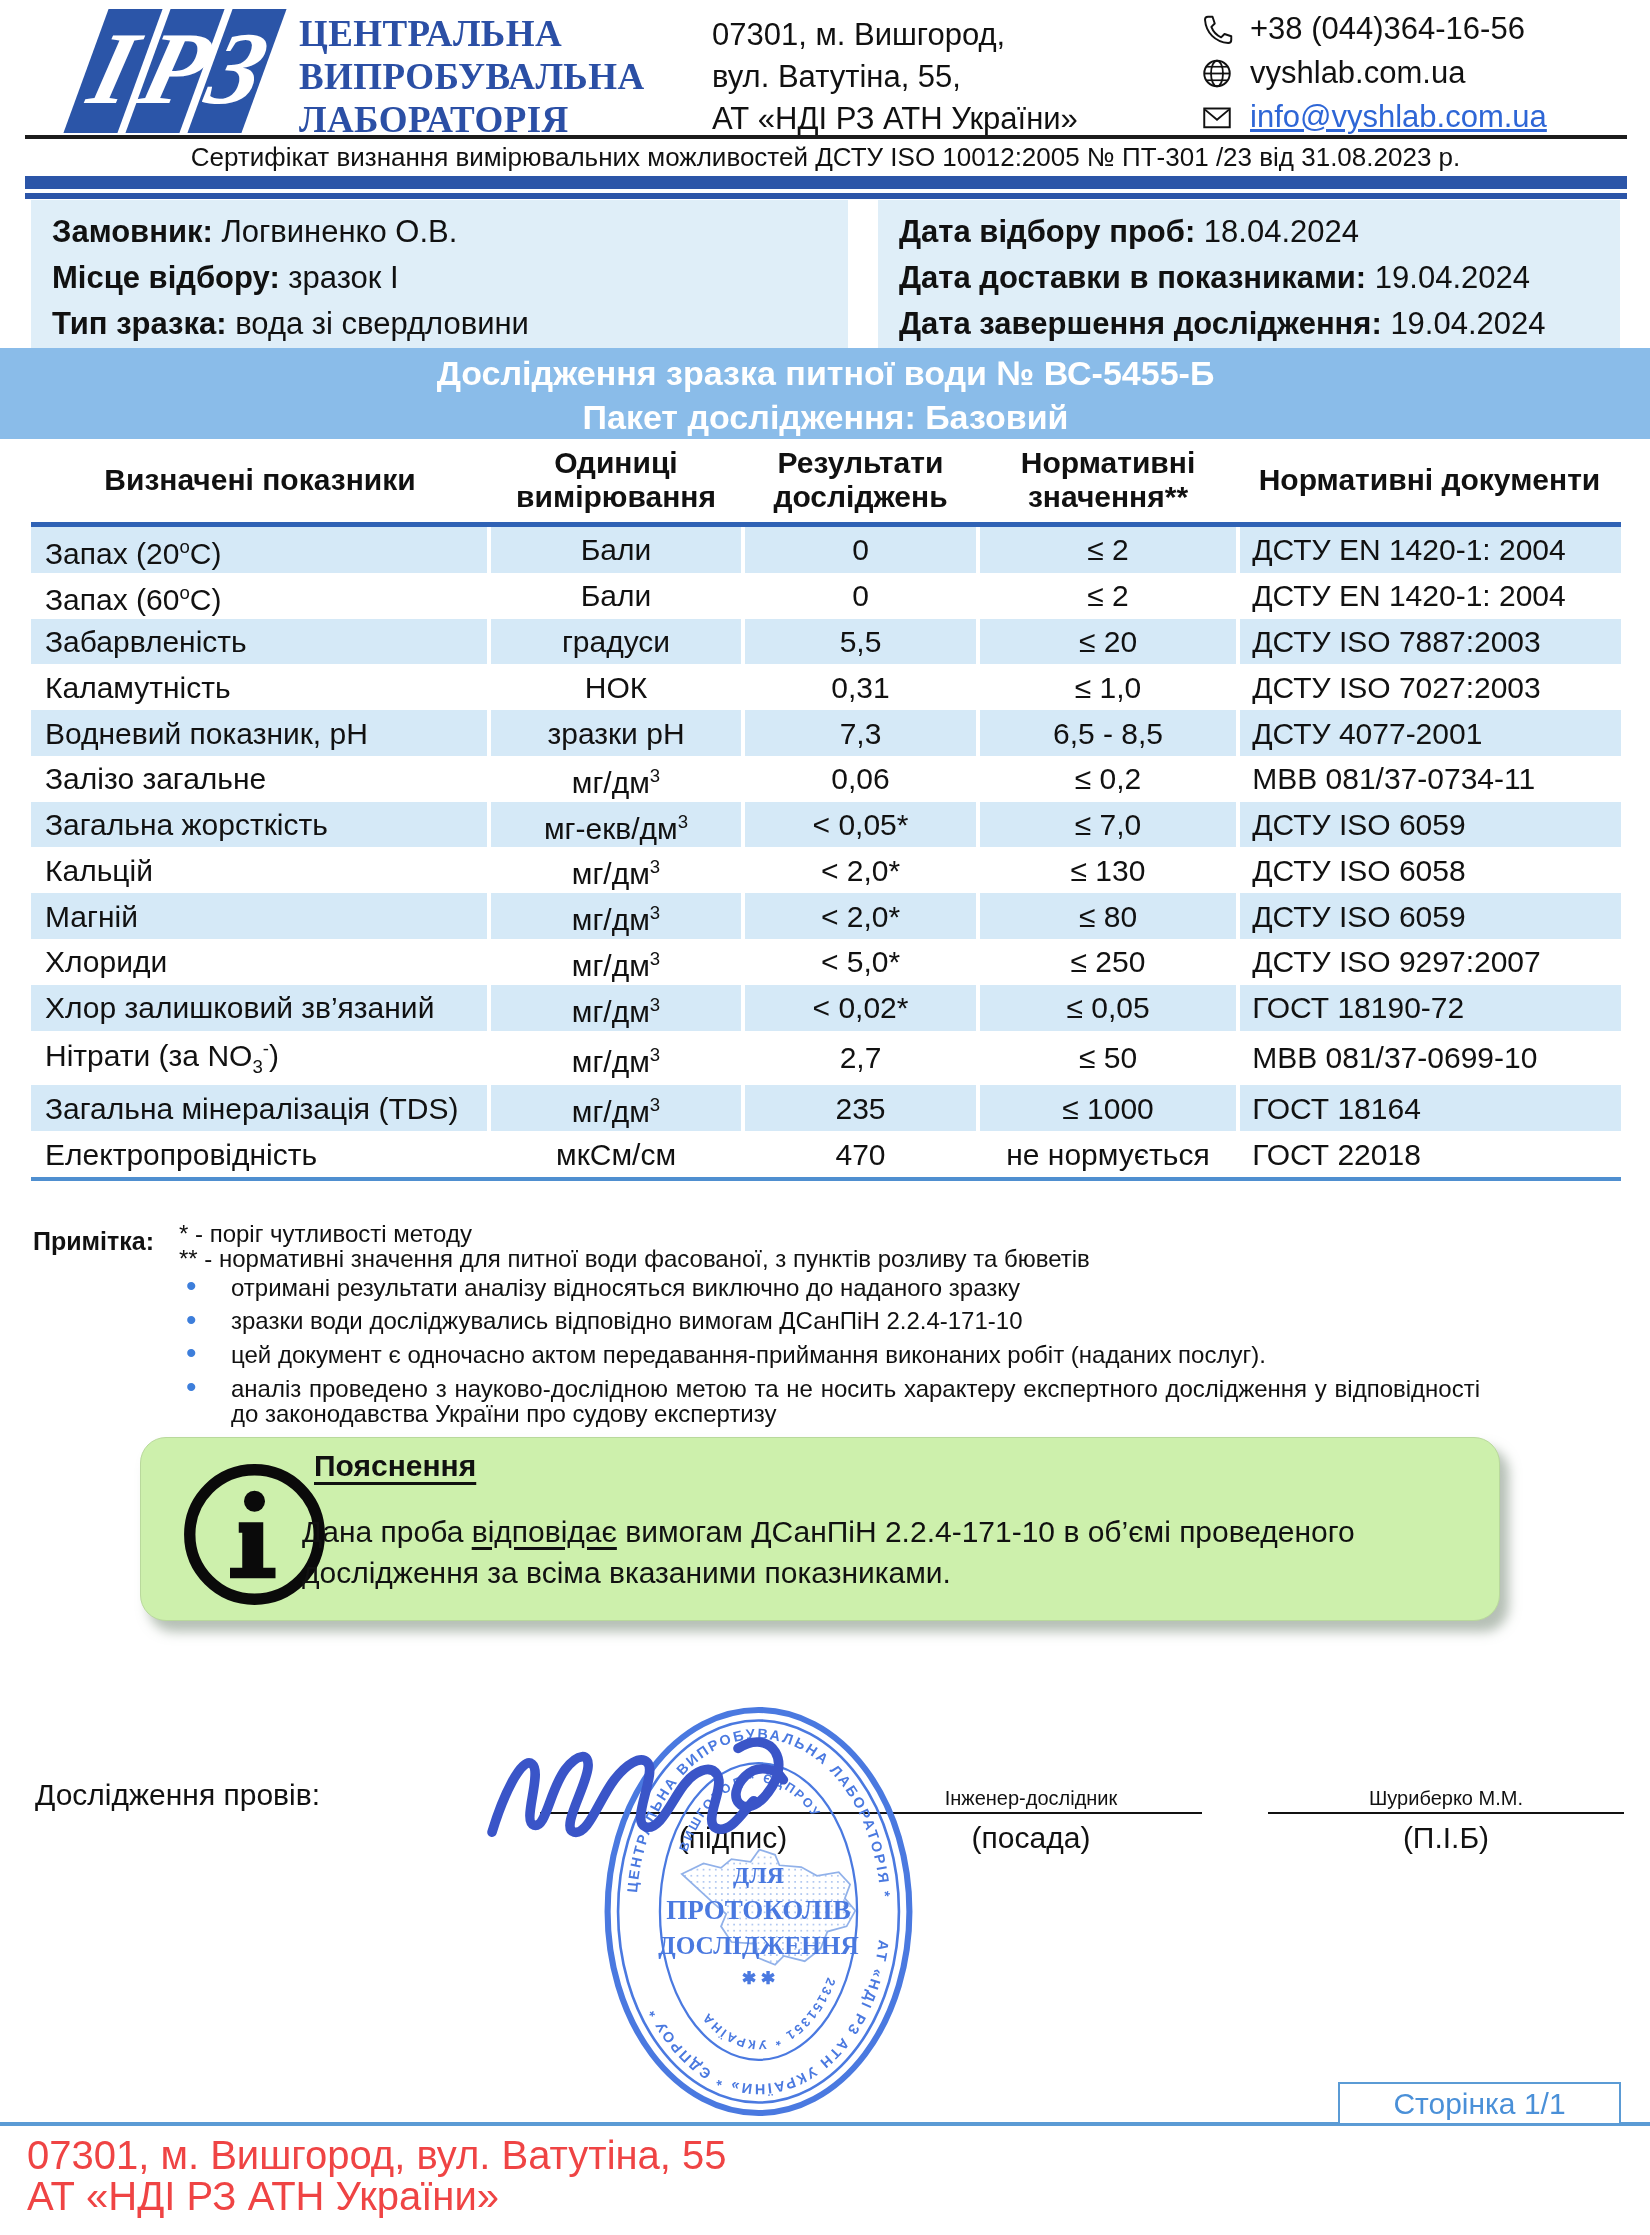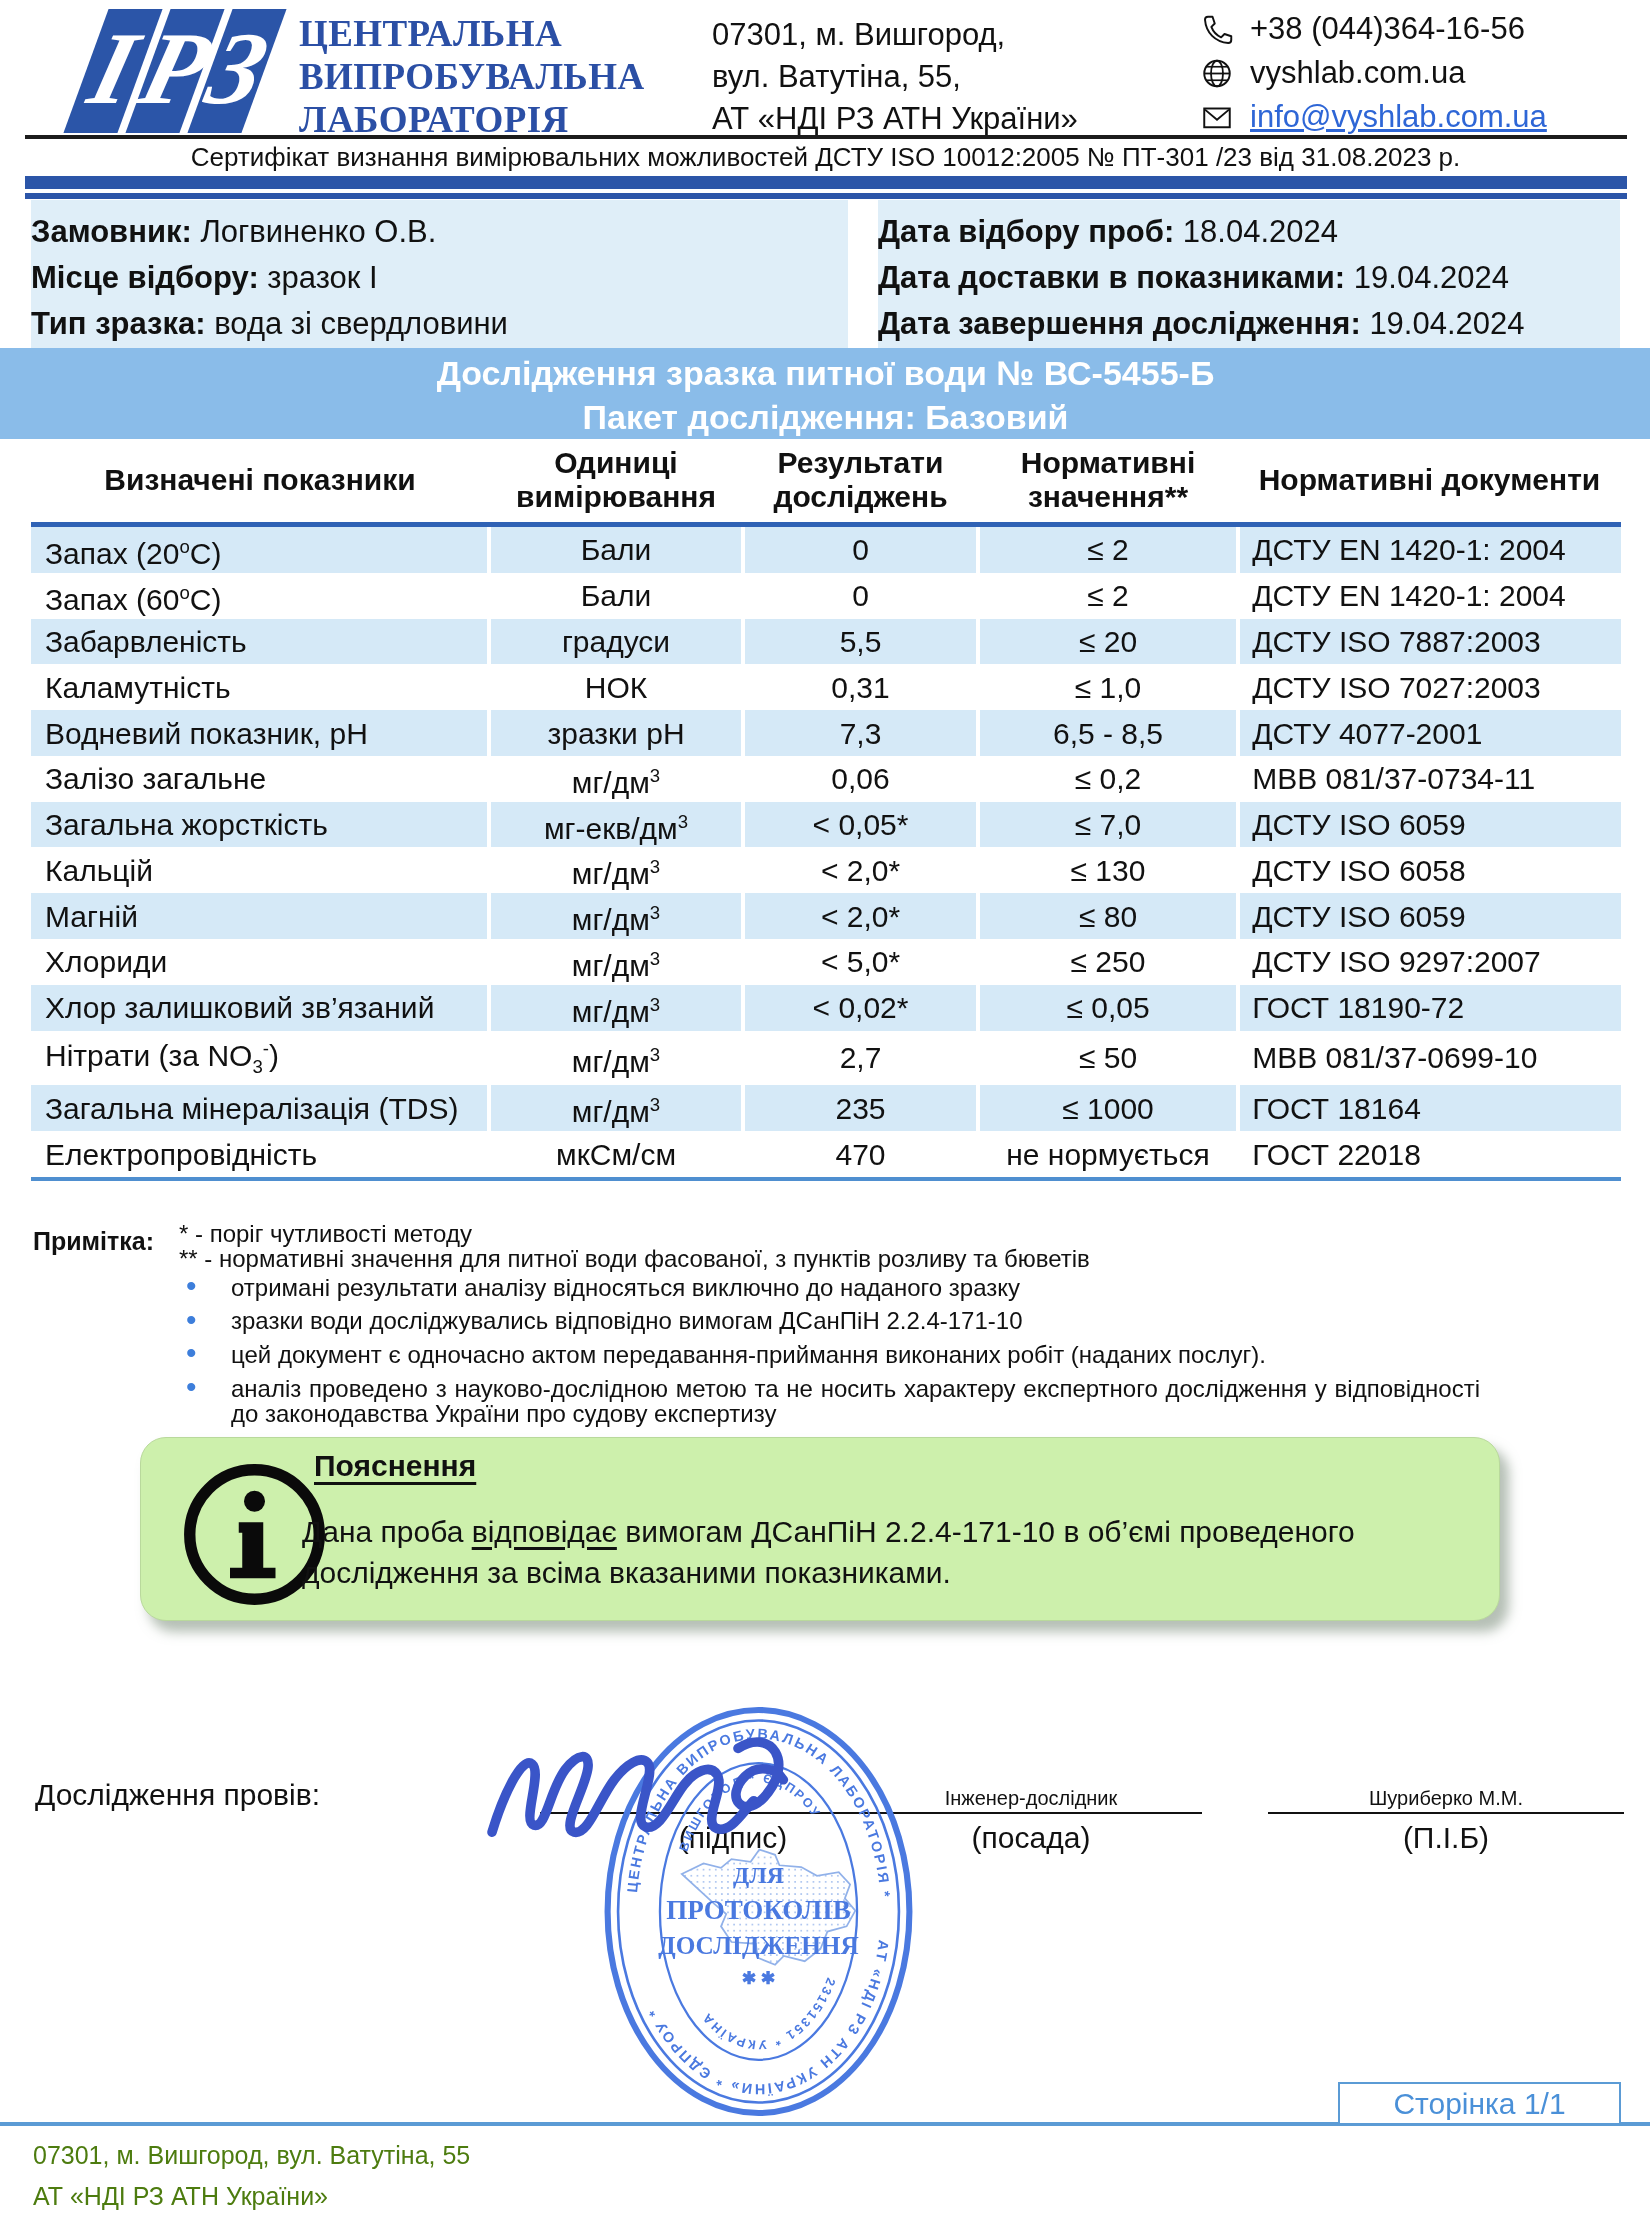--- a/index.html
+++ b/index.html
@@ -20,21 +20,21 @@
   .contacts a{color:var(--c-link,#2e66d6);text-decoration:underline;}
   .hr-black{position:absolute;left:24.5px;right:24.5px;top:135px;height:3.5px;background:#1c1c1c;}
   .cert{position:absolute;left:0;right:0;top:142px;text-align:center;font-size:26px;color:#111;}
   .bar1{position:absolute;left:24.5px;right:24.5px;top:176px;height:13px;background:var(--c-accent,#2b55a8);}
   .bar2{position:absolute;left:24.5px;right:24.5px;top:193px;height:6.1px;background:var(--c-accent,#2b55a8);}
 
   
   .panel{position:absolute;top:200px;height:148px;background:var(--c-panel,#dfeef8);padding-top:8.7px;box-sizing:border-box;}
   .panel-left{left:31px;width:817px;}
   .panel-right{left:878px;width:742px;}
-  .info-row{font-size:31px;line-height:46px;color:#111;white-space:nowrap;}
+  .info-row{padding-left:21px;font-size:31px;line-height:46px;color:#111;white-space:nowrap;}
   .info-row b{font-weight:bold;}
 
   
   .banner{position:absolute;left:0;right:0;top:348px;height:91px;background:var(--c-banner,#8abce9);
     text-align:center;color:#fff;font-weight:bold;font-size:34px;line-height:44px;padding-top:2.6px;box-sizing:border-box;}
 
   
   table.results{position:absolute;left:31px;top:438px;width:1590px;border-collapse:collapse;table-layout:fixed;}
   table.results th{font-size:30px;font-weight:bold;color:#111;text-align:center;vertical-align:middle;
     height:84px;border-bottom:5.2px solid #2f62b5;padding:0 5.2px;}
@@ -75,21 +75,21 @@
   .slot2{left:860px;width:342px;}
   .slot3{left:1268px;width:356px;}
   .stamp{position:absolute;left:598px;top:1703px;z-index:3;pointer-events:none;}
   .scribble{position:absolute;left:476px;top:1717px;z-index:4;pointer-events:none;}
 
   
   .page-box{position:absolute;left:1338px;top:2082px;width:279px;height:39px;background:#fff;
     border:2.6px solid #5b9bd5;border-bottom:none;display:flex;align-items:center;justify-content:center;
     font-size:30px;color:#4a90d8;z-index:2;}
   .hr-blue{position:absolute;left:0;right:0;top:2122px;height:3.5px;background:#5b9bd5;}
-  .footer-lines{position:absolute;left:33px;top:2135px;font-size:25px;line-height:41px;color:#4d7c0f;}
+  .footer-lines{position:absolute;left:27px;top:2135px;font-size:40px;line-height:41px;color:#ef4444;}
 </style>
 </head>
 <body>
 
 <div class="sheet">
 
   <div class="logo-marks">
       <div class="lmark">
         <span>І</span>
       </div>

